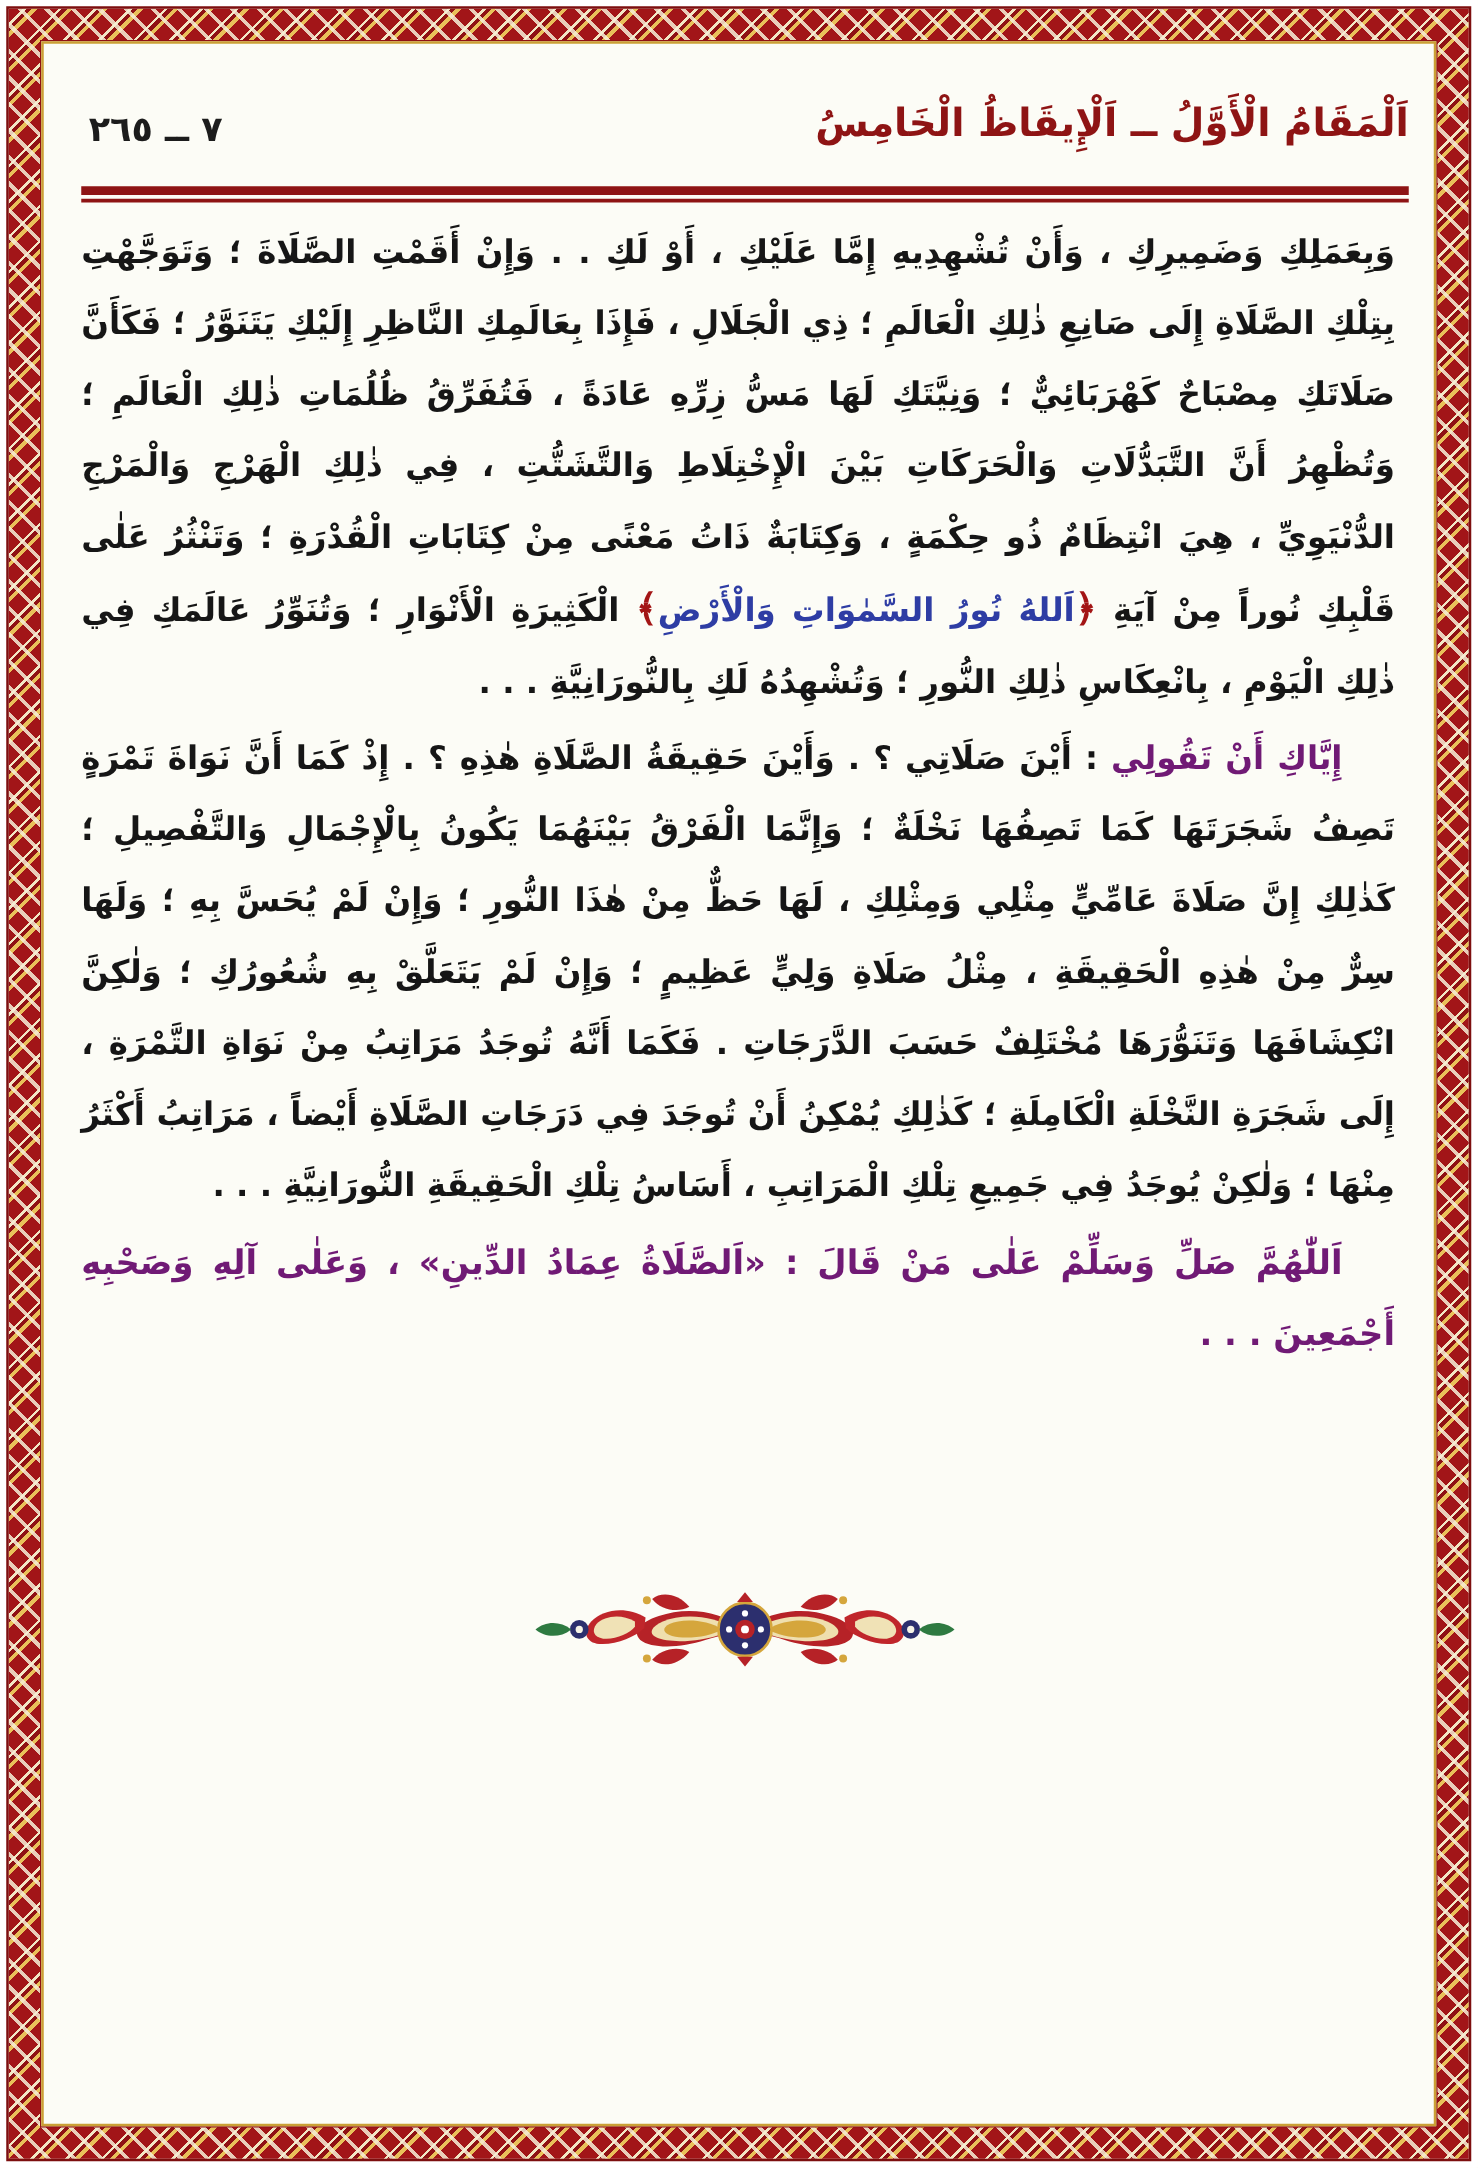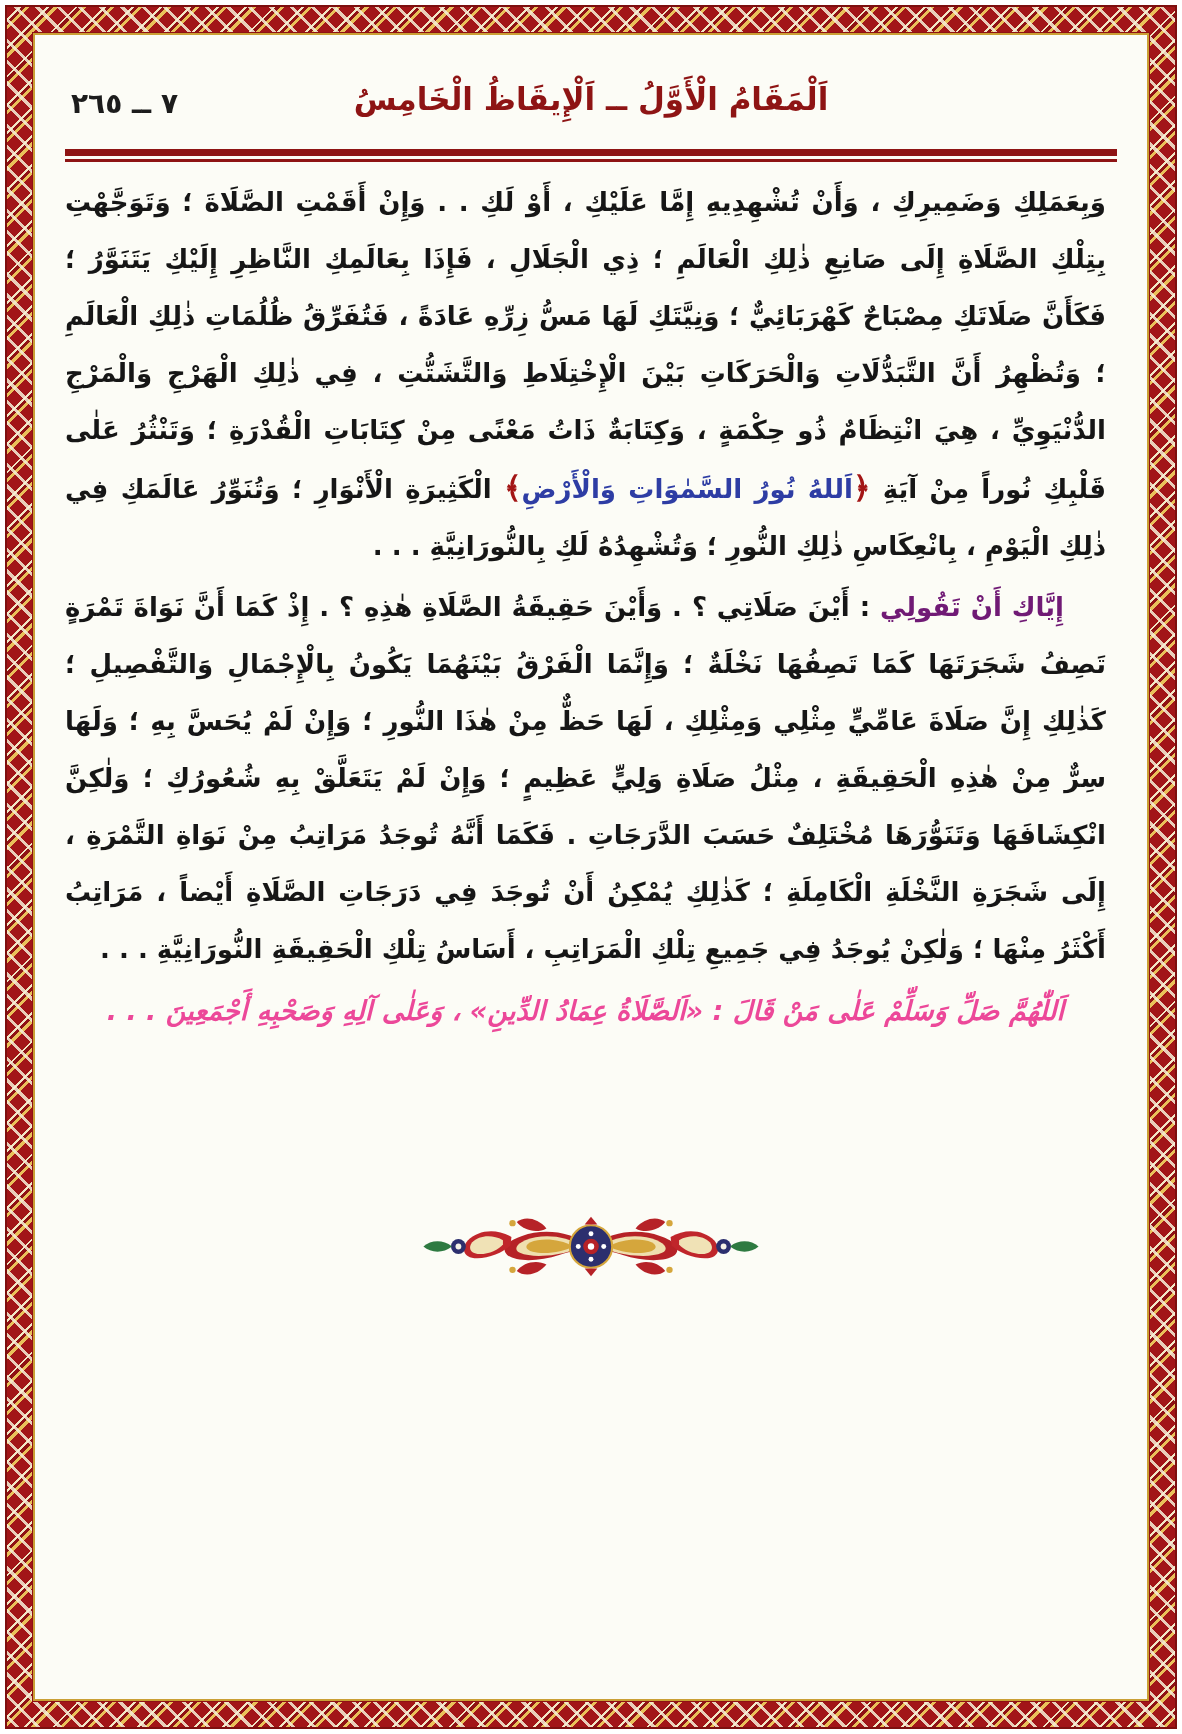--- a/index.html
+++ b/index.html
@@ -16,42 +16,42 @@
       repeating-linear-gradient(-45deg, #a21518 0 6px, #e9c05a 6px 9px, #8f1114 9px 12px, #f2e6c4 12px 14px, #a21518 14px 20px);
   }
   .page-surface{
     position:absolute;inset:33px;background:#fcfcf6;
     border:2px solid #caa035;
     box-shadow:0 0 0 1px #8f1114;
   }
   
   .content{
     position:absolute;inset:35px;box-sizing:border-box;
-    padding:44px 30px 0 30px;direction:rtl;border-radius:25px;
+    padding:44px 20px 0 30px;direction:rtl;border-radius:25px;
   }
   .header{position:relative;height:62px;}
   .page-number{
     position:absolute;left:6px;top:8px;
     font-size:28px;font-weight:bold;color:#1c1c1c;direction:rtl;
   }
   .title{
-    text-align:center;font-size:31px;font-weight:bold;color:#8e1414;
+    text-align:right;font-size:31px;font-weight:bold;color:#8e1414;
     padding-top:2px;letter-spacing:0;
   }
   .rule{
     margin-top:8px;height:3px;
     border-top:7px solid #8e1414;border-bottom:3px solid #8e1414;
   }
   .body-text{
     margin-top:12px;font-size:26px;font-weight:bold;line-height:57px;
     color:#161616;text-align:justify;
   }
   .body-text p{margin:0 11px 4px 0;}
   .para2{text-indent:42px;}
-  .prayer{text-indent:42px;color:#ec4899;font-size:27px;margin-top:2px;font-style:italic;}
+  .prayer{text-indent:42px;color:#701a75;font-size:27px;margin-top:2px;}
   .lead-red{color:#701a75;}
   .verse{color:#2e3da4;}
   .bracket{color:#a31515;font-size:30px;}
   .ornament-wrap{margin-top:158px;text-align:center;}
 </style>
 </head>
 <body>
 
 <div class="page">
   <div class="frame-band"></div>

